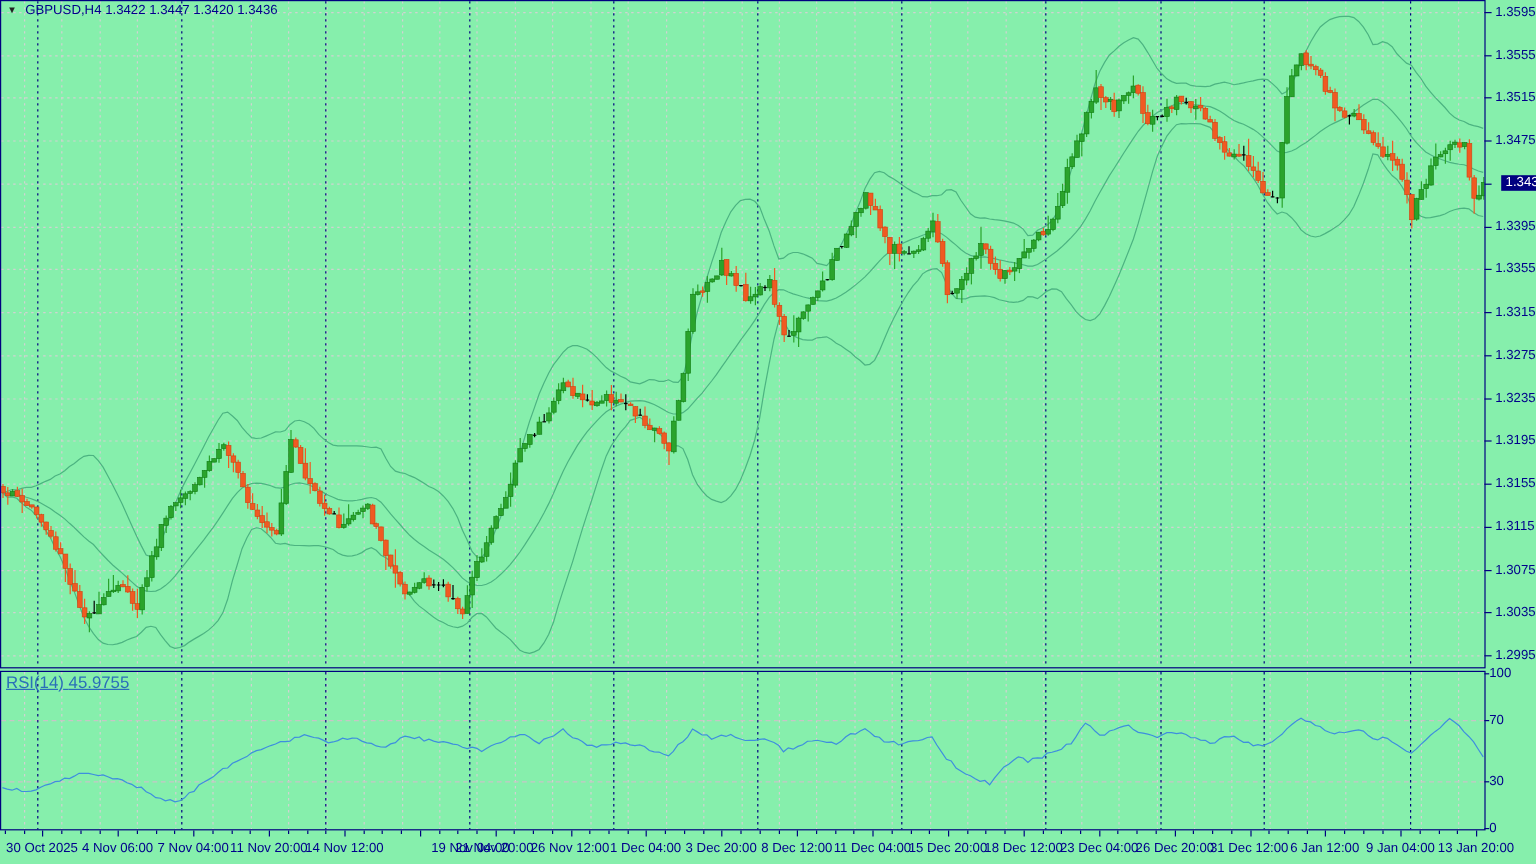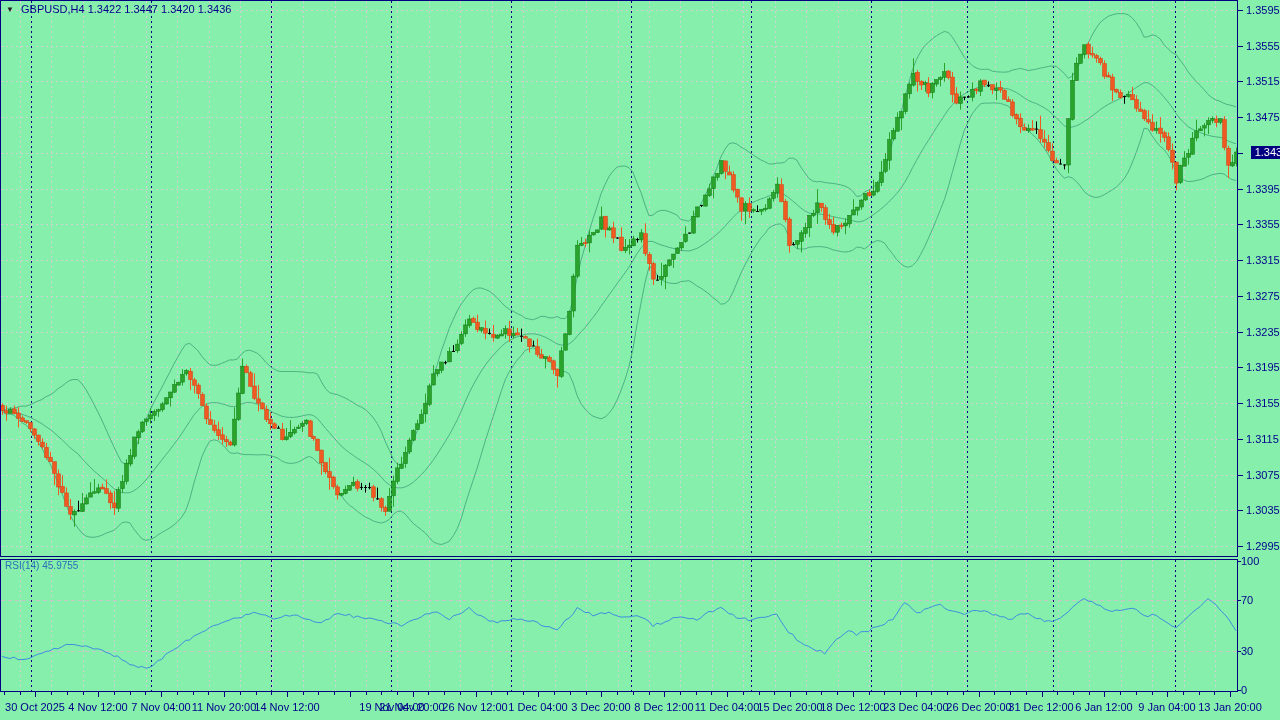--- a/index.html
+++ b/index.html
@@ -1,21 +1,21 @@
 <!DOCTYPE html>
 <html><head>
 <meta charset="utf-8">
 <style>
   html,body{margin:0;padding:0;background:#ffffff;}
   #screen{position:relative;width:1280px;height:720px;background:#86efac;overflow:hidden;
           font-family:"Liberation Sans",sans-serif;}
   #chart-svg{position:absolute;left:0;top:0;}
   #title-bar{position:absolute;left:6px;top:3px;color:#00008B;font-size:11px;white-space:nowrap;}
   #title-bar .tri{color:#222222;font-size:8px;vertical-align:1px;margin-right:4px;}
-  #rsi-label{position:absolute;left:5px;top:560px;color:#2a6fb8;font-size:10px;white-space:nowrap;}
+  #rsi-label{position:absolute;left:5px;top:560px;color:#2a6fb8;font-size:14px;white-space:nowrap;text-decoration:underline;}
   #price-badge{position:absolute;left:1239px;width:41px;height:13px;background:#000080;color:#ffffff;
                font-size:11px;line-height:13px;text-align:center;margin-left:12px;}
   .time-label{position:absolute;top:701px;transform:translateX(-50%);color:#00008B;font-size:11px;white-space:nowrap;}
   .price-label{position:absolute;left:1246px;transform:translateY(-50%);color:#00008B;font-size:11px;}
   .rsi-scale-label{position:absolute;left:1241px;transform:translateY(-50%);color:#00008B;font-size:11px;}
 </style>
 </head>
 <body>
 
 <div id="screen">
@@ -912,21 +912,21 @@
       <div class="price-label" style="top: 546px;">1.2995</div>
     </div>
   <div id="rsi-scale">
       <div class="rsi-scale-label" style="top: 561px;">100</div>
       <div class="rsi-scale-label" style="top: 600px;">70</div>
       <div class="rsi-scale-label" style="top: 651px;">30</div>
       <div class="rsi-scale-label" style="top: 690px;">0</div>
     </div>
   <div id="time-scale">
       <div class="time-label" style="left: 35px;">30 Oct 2025</div>
-      <div class="time-label" style="left: 98px;">4 Nov 12:00</div>
+      <div class="time-label" style="left: 98px;">4 Nov 06:00</div>
       <div class="time-label" style="left: 161px;">7 Nov 04:00</div>
       <div class="time-label" style="left: 224px;">11 Nov 20:00</div>
       <div class="time-label" style="left: 287px;">14 Nov 12:00</div>
       <div class="time-label" style="left: 350px; margin-left: 42px;">19 Nov 04:00</div>
       <div class="time-label" style="left: 412px;">21 Nov 20:00</div>
       <div class="time-label" style="left: 475px;">26 Nov 12:00</div>
       <div class="time-label" style="left: 538px;">1 Dec 04:00</div>
       <div class="time-label" style="left: 601px;">3 Dec 20:00</div>
       <div class="time-label" style="left: 664px;">8 Dec 12:00</div>
       <div class="time-label" style="left: 727px;">11 Dec 04:00</div>

